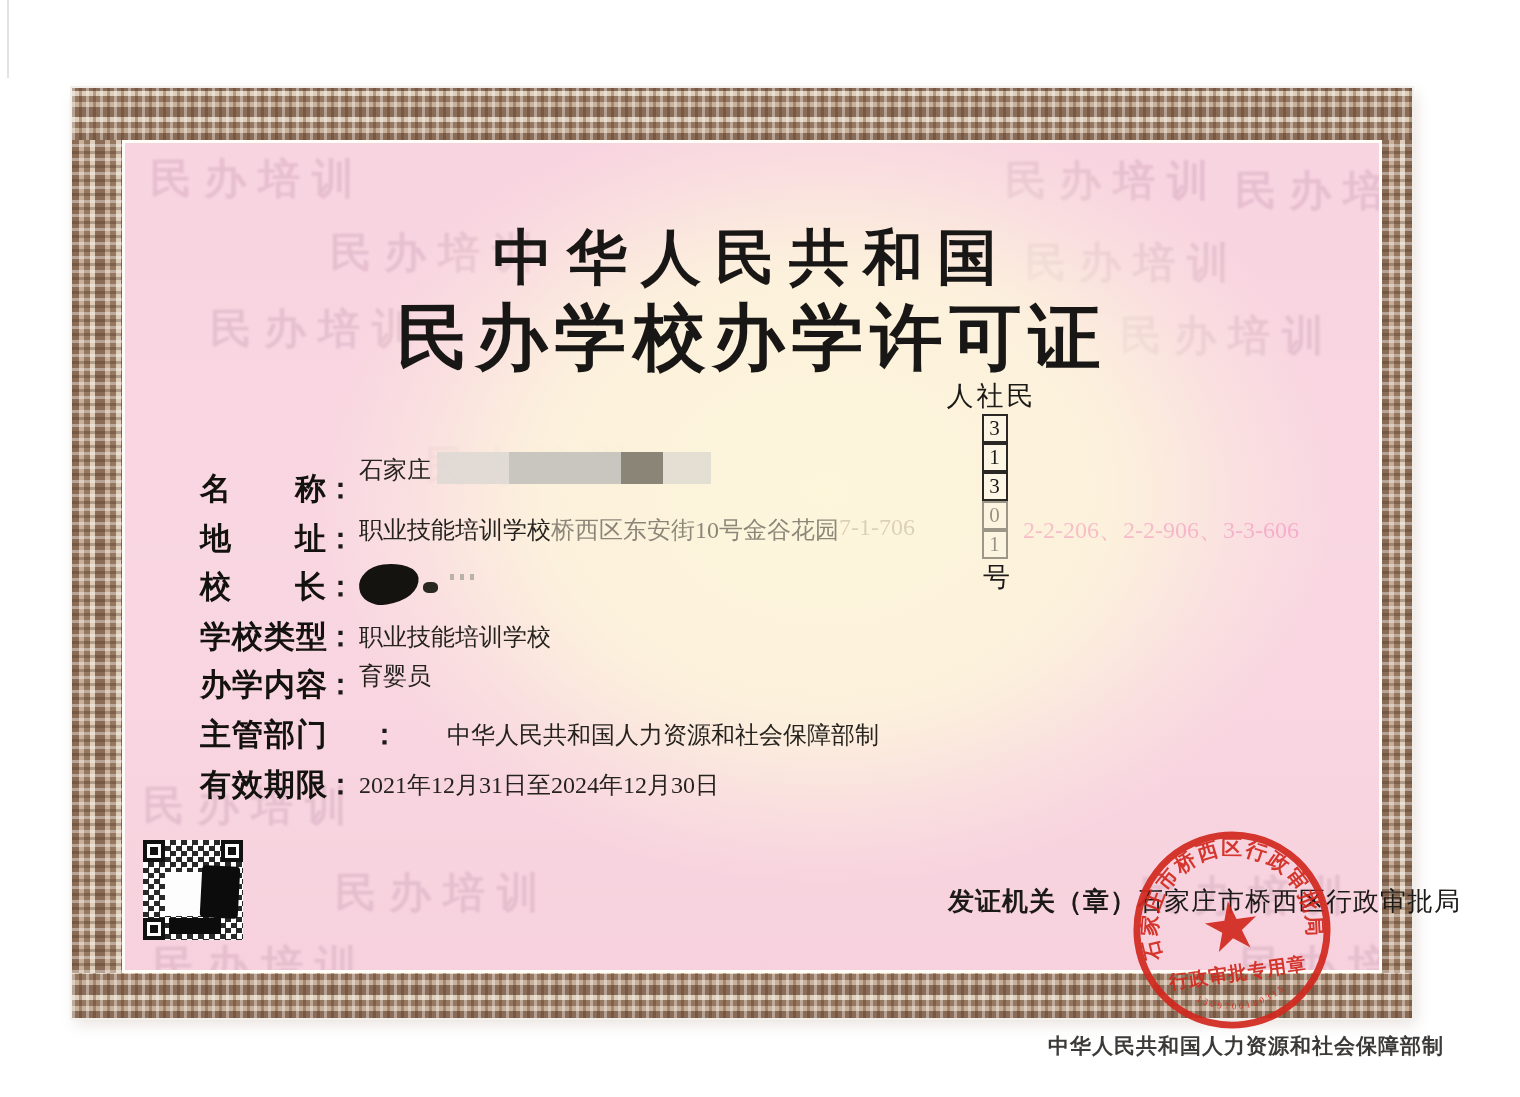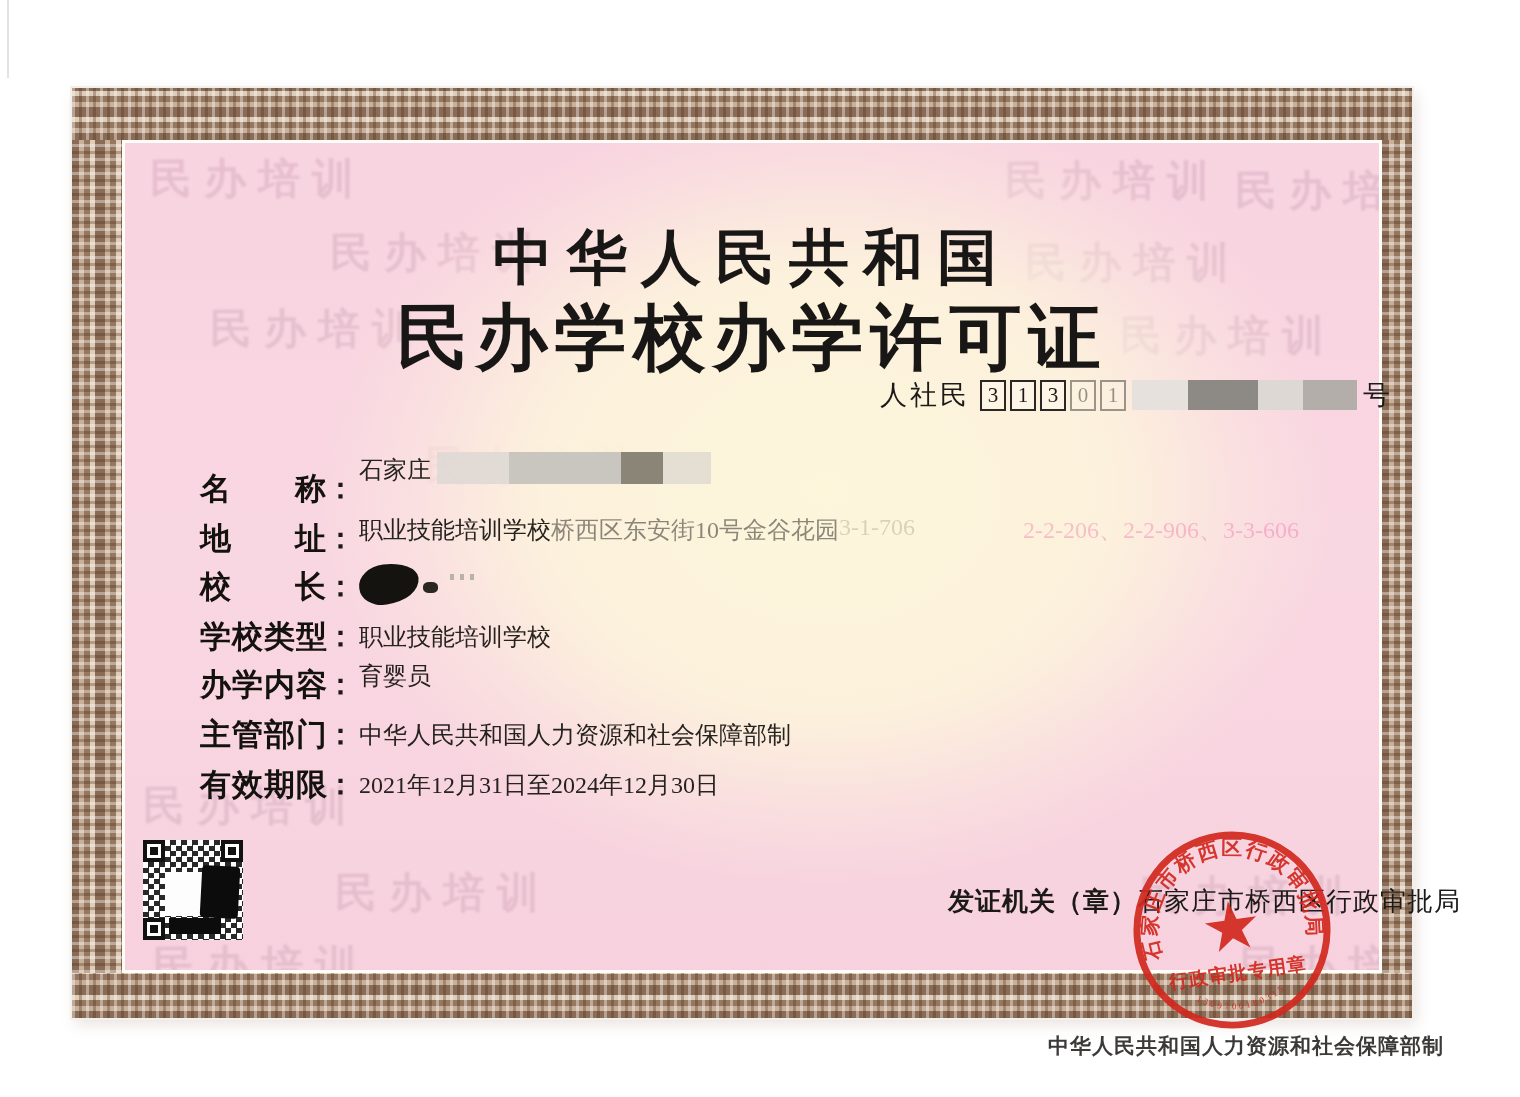--- a/index.html
+++ b/index.html
@@ -40,21 +40,21 @@
             rgba(252,242,222,.32) 76%, rgba(252,242,222,0) 92%);}
 
   
   .content{position:absolute;inset:0;z-index:5;color:#1c1a18;}
   .title{position:absolute;left:122px;width:1260px;text-align:center;
          font-weight:bold;color:#191715;white-space:nowrap;}
   .title1{top:218px;font-size:60px;letter-spacing:14px;}
   .title2{top:290px;font-size:72px;letter-spacing:7px;}
 
   .license-line{position:absolute;left:880px;top:378px;height:34px;
-                display:flex;align-items:center;font-size:27px;}
+                display:flex;align-items:center;font-size:27px;flex-direction:column;}
   .lic-prefix{letter-spacing:3px;margin-right:10px;}
   .digit-box{display:inline-flex;align-items:center;justify-content:center;
              width:22px;height:27px;border:2px solid #2a2725;margin-right:4px;
              font-size:21px;background:rgba(255,255,255,.25);}
   .digit-dim{opacity:.45;filter:blur(.6px);}
   .lic-redact{display:inline-flex;height:30px;margin:0 6px 0 2px;}
   .lic-redact i{display:block;height:100%;}
   .lr1{width:56px;background:#e6e1dc;}
   .lr2{width:70px;background:#8d8984;}
   .lr3{width:45px;background:#ddd8d3;}
@@ -62,21 +62,21 @@
   .lic-suffix{font-size:27px;}
 
   .row{position:absolute;left:200px;display:flex;align-items:flex-start;white-space:nowrap;}
   .lbl{font-weight:bold;font-size:31px;color:#14120f;width:126px;letter-spacing:1px;}
   .lbl.spread{display:inline-flex;justify-content:space-between;letter-spacing:0;}
   .colon{font-weight:bold;font-size:29px;margin:1px 4px 0 0;}
   .val{font-size:24px;margin-top:5px;color:#26231f;}
   .raise{margin-top:-14px;}
   .raise-sm{margin-top:-4px;}
   .row-name{top:468px;}  .row-addr{top:518px;} .row-prin{top:566px;}
-  .row-type{top:616px;}  .row-cont{top:664px;} .row-supv{top:714px;} .row-vald{top:764px;}
+  .row-type{top:616px;}  .row-cont{top:664px;} .row-supv{top:714px;gap:44px;} .row-vald{top:764px;}
 
   .name-redact{display:inline-flex;height:32px;margin-left:6px;margin-top:-16px;}
   .name-redact i{display:block;height:100%;}
   .nr1{width:72px;background:#ddd8d4;opacity:.85;}
   .nr2{width:112px;background:#c9c5bf;}
   .nr3{width:42px;background:#8b8577;}
   .nr4{width:48px;background:#d8d4cf;opacity:.7;}
 
   .addr-fade{opacity:.52;filter:blur(.4px);}
   .addr-faint{opacity:.30;filter:blur(.5px);color:#8d7f62;}
@@ -184,21 +184,21 @@
     </div>
 
     <div class="row row-addr">
       <span class="lbl spread">
         <span>地</span>
           <span>址</span>
       </span>
       <span class="colon">：</span>
       <span class="val raise-sm">职业技能培训学校</span>
       <span class="val raise-sm addr-fade">桥西区东安街10号金谷花园</span>
-      <span class="val raise-sm addr-faint">3-1-706</span>
+      <span class="val raise-sm addr-faint">7-1-706</span>
       <span class="val raise-sm addr-faint2">2-2-206、2-2-906、3-3-606</span>
     </div>
 
     <div class="row row-prin">
       <span class="lbl spread">
         <span>校</span>
           <span>长</span>
       </span>
       <span class="colon">：</span>
       <span class="prin-blob"></span>

